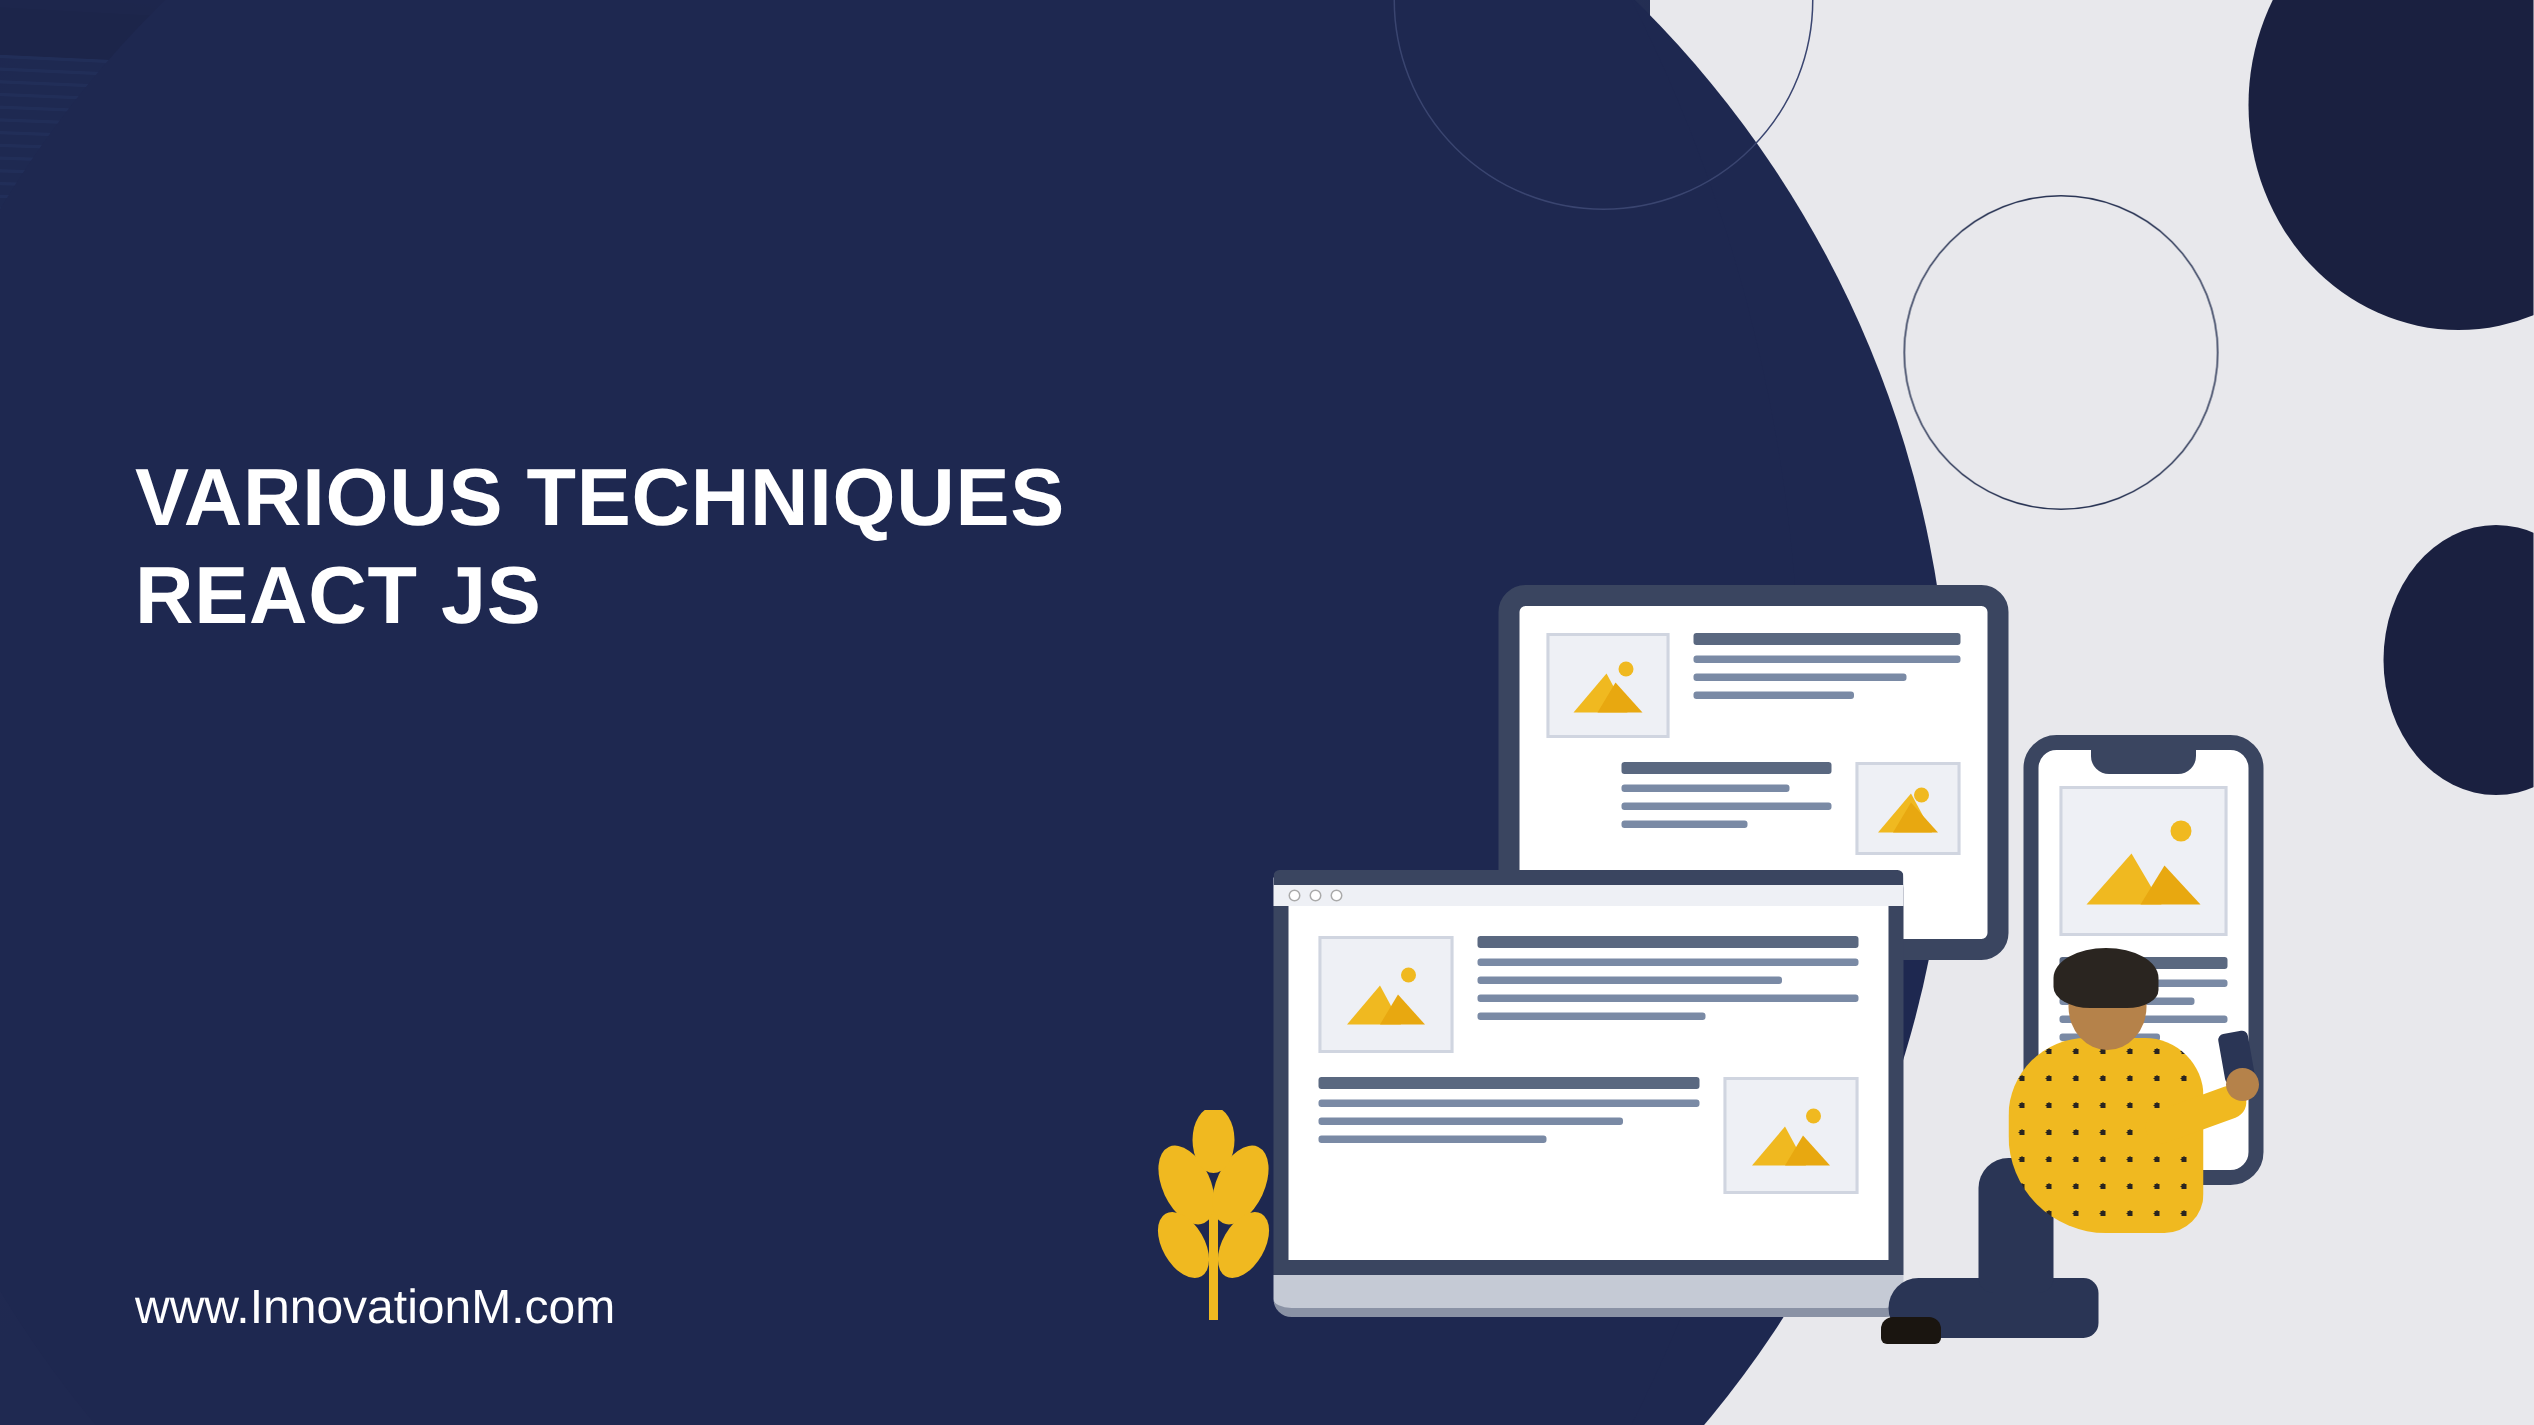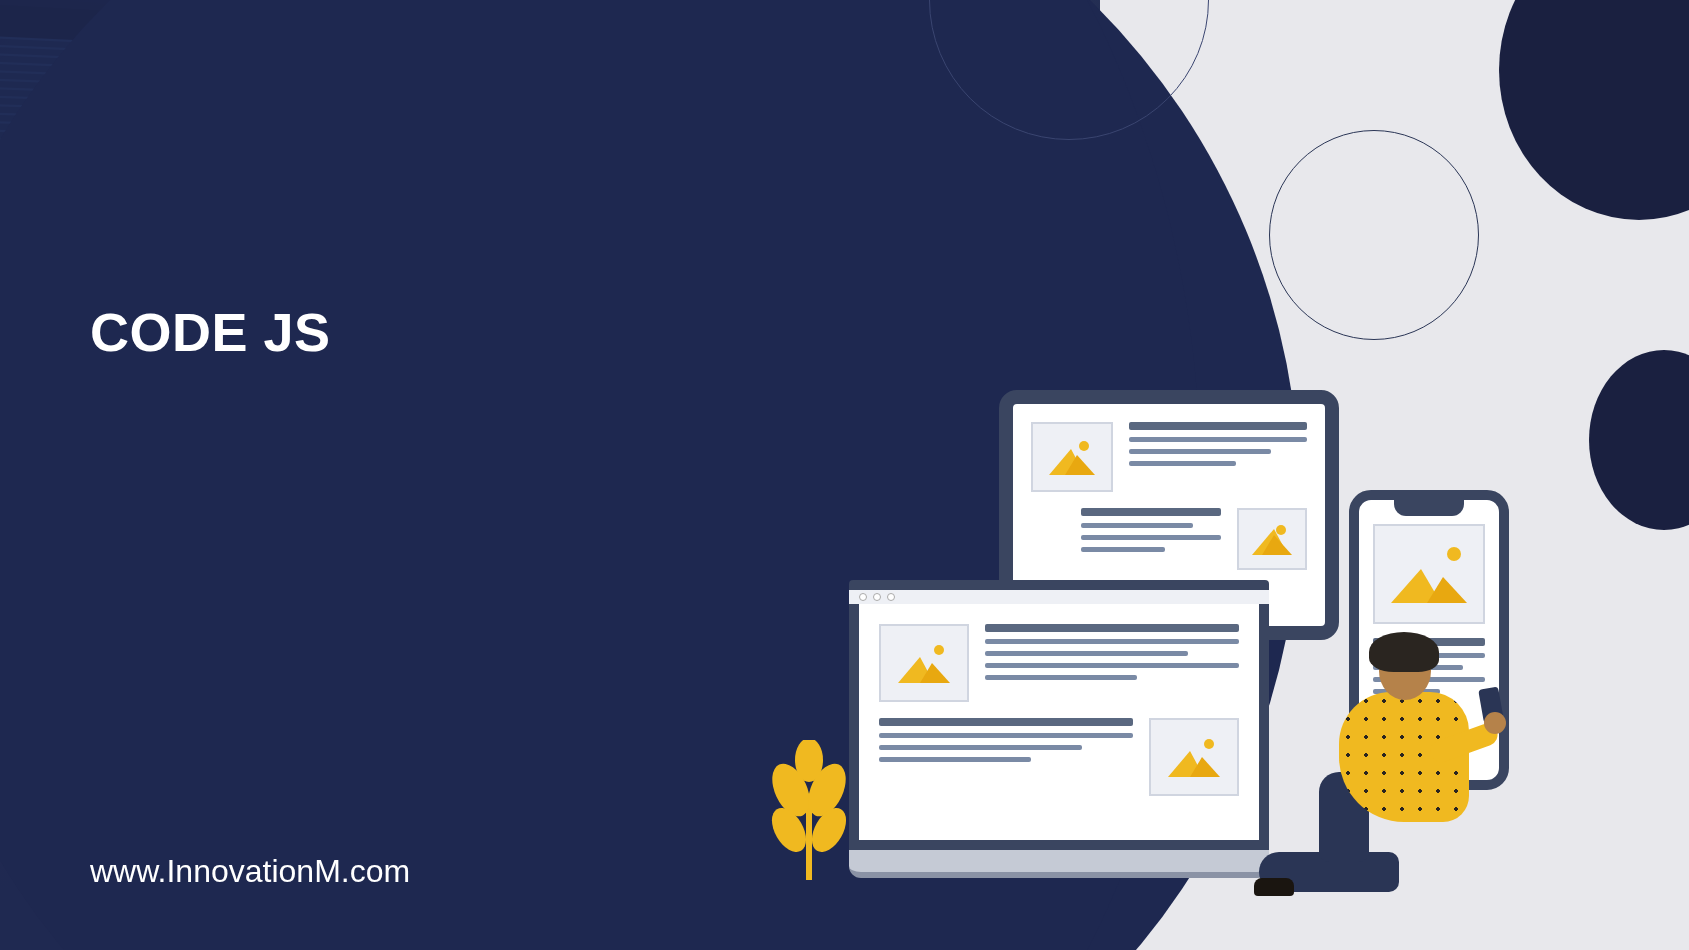--- a/index.html
+++ b/index.html
@@ -307,21 +307,22 @@
 
 <div class="big-navy-curve"></div>
 <div class="navy-overlay"></div>
 
 <div class="outline-circle-1"></div>
 <div class="outline-circle-2"></div>
 <div class="dark-blob-1"></div>
 <div class="dark-blob-2"></div>
 
 <div class="title">
-  <div>CODE JS</div>
+  <div>VARIOUS TECHNIQUES</div>
+  <div>REACT JS</div>
 </div>
 
 <div class="website-url">www.InnovationM.com</div>
 
 <div class="devices">
 
   <div class="tablet">
     <div class="tablet-content">
       <div class="content-row">
         <div class="img-box" style="width:82px;height:70px;">

